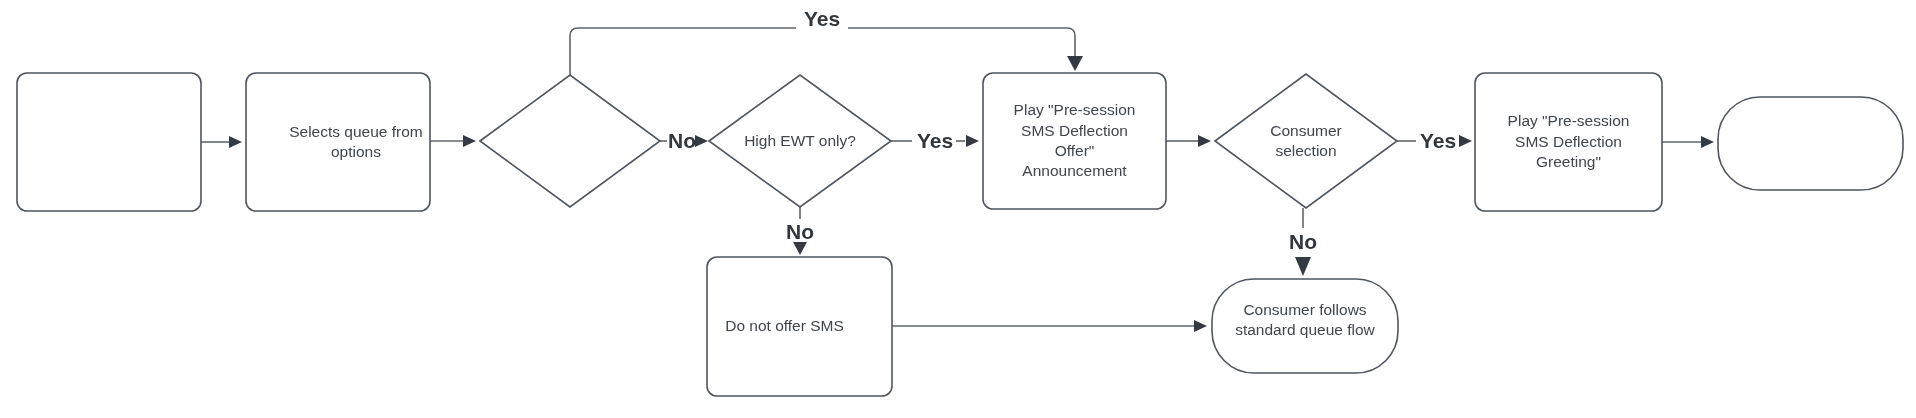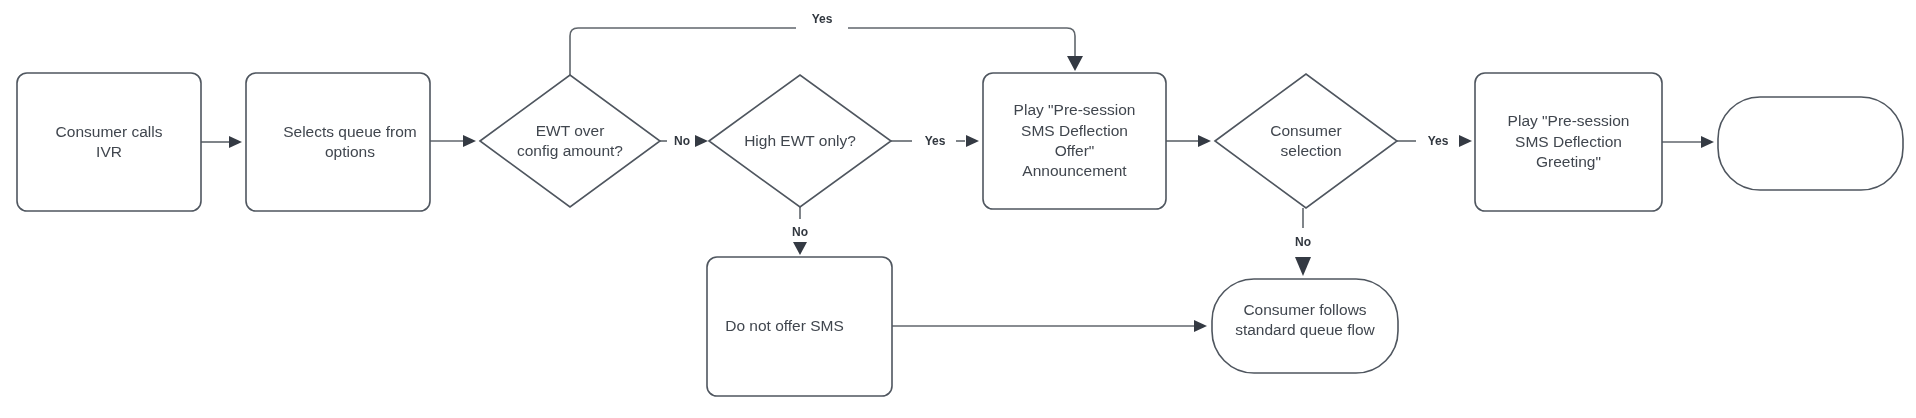--- a/index.html
+++ b/index.html
@@ -35,21 +35,21 @@
     color: var(--text, #40464e);
     cursor: default;
   }
   .edge-label {
     position: absolute;
     display: flex;
     align-items: center;
     justify-content: center;
     text-align: left;
     font-weight: bold;
-    font-size: 12px;
+    font-size: 21px;
     color: var(--label, #31373f);
     cursor: default;
   }
 </style>
 </head>
 <body>
 
 <div class="canvas">
 
   <svg width="1916" height="418" viewBox="0 0 1916 418">
@@ -94,37 +94,33 @@
     <polygon class="shape" points="480,141 570,75 660,141 570,207"></polygon>
     <polygon class="shape" points="709,141 800,75 891,141 800,207"></polygon>
     <rect class="shape" x="983" y="73" width="183" height="136" rx="10"></rect>
     <polygon class="shape" points="1215,141 1306,74 1397,141 1306,208"></polygon>
     <rect class="shape" x="1475" y="73" width="187" height="138" rx="10"></rect>
     <rect class="shape" x="1718" y="97" width="185" height="93" rx="42"></rect>
     <rect class="shape" x="707" y="257" width="185" height="139" rx="10"></rect>
     <rect class="shape" x="1212" y="279" width="186" height="94" rx="42"></rect>
   </svg>
 
-  <div class="node-label" style="left:17px; top:73px; width:184px; height:138px;">Consumer calls
-IVR</div>
 
-  <div class="node-label" style="left:258px; top:73px; width:184px; height:138px;">Selects queue from
+  <div class="node-label" style="left:264px; top:73px; width:184px; height:138px;">Selects queue from
 options</div>
 
-  <div class="node-label" style="left:490px; top:75px; width:160px; height:132px;">EWT over
-config amount?</div>
 
   <div class="node-label" style="left:719px; top:75px; width:162px; height:132px;">High EWT only?</div>
 
   <div class="node-label" style="left:983px; top:73px; width:183px; height:136px;">Play "Pre-session
 SMS Deflection
 Offer"
 Announcement</div>
 
-  <div class="node-label" style="left:1225px; top:74px; width:162px; height:134px;text-align:right;">Consumer
+  <div class="node-label" style="left:1225px; top:74px; width:162px; height:134px;">Consumer
 selection</div>
 
   <div class="node-label" style="left:1475px; top:73px; width:187px; height:138px;">Play "Pre-session
 SMS Deflection
 Greeting"</div>
 
 
   <div class="node-label" style="left:692px; top:257px; width:185px; height:139px;">Do not offer SMS</div>
 
   <div class="node-label" style="left:1212px; top:279px; width:186px; height:82px;">Consumer follows

